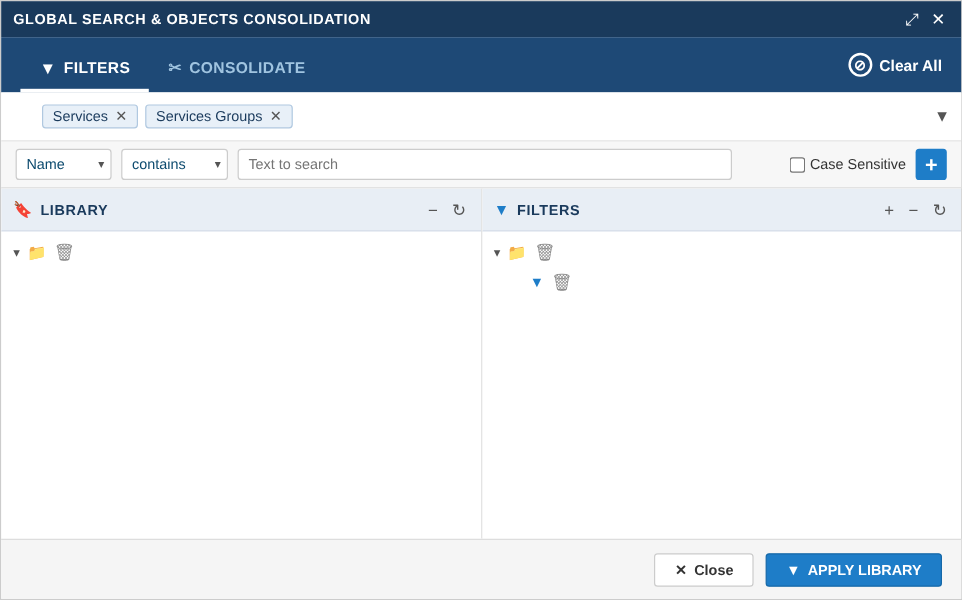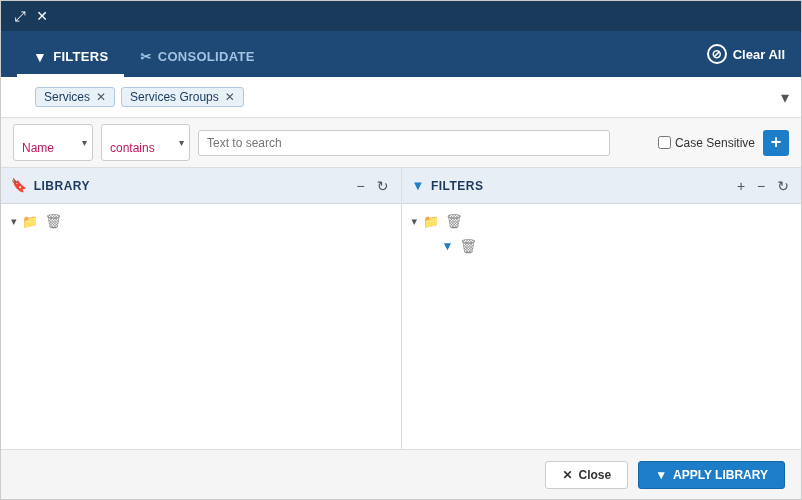--- a/index.html
+++ b/index.html
@@ -156,24 +156,24 @@
 
     .select-wrapper {
       position: relative;
       display: flex;
       align-items: center;
     }
 
     .select-wrapper select {
       border: 1px solid #ccc;
       border-radius: 3px;
-      padding: 16px 24px 5px 8px;
+      padding: 5px 24px 5px 8px;
       background: #fff;
       font-size: 12px;
-      color: #be185d;
+      color: #0c4a6e;
       appearance: none;
       cursor: pointer;
       min-width: 80px;
     }
 
     .select-arrow {
       position: absolute;
       right: 6px;
       pointer-events: none;
       color: #555;
@@ -373,20 +373,21 @@
       gap: 6px;
       font-weight: bold;
     }
   </style>
 </head>
 <body>
 
 <div class="modal">
 
   <div class="title-bar">
+    <span>GLOBAL SEARCH &amp; OBJECTS CONSOLIDATION</span>
     <div class="title-bar-buttons">
       <button class="title-btn">
         <span>⤢</span>
       </button>
       <button class="title-btn">
         <span>✕</span>
       </button>
     </div>
   </div>
 

